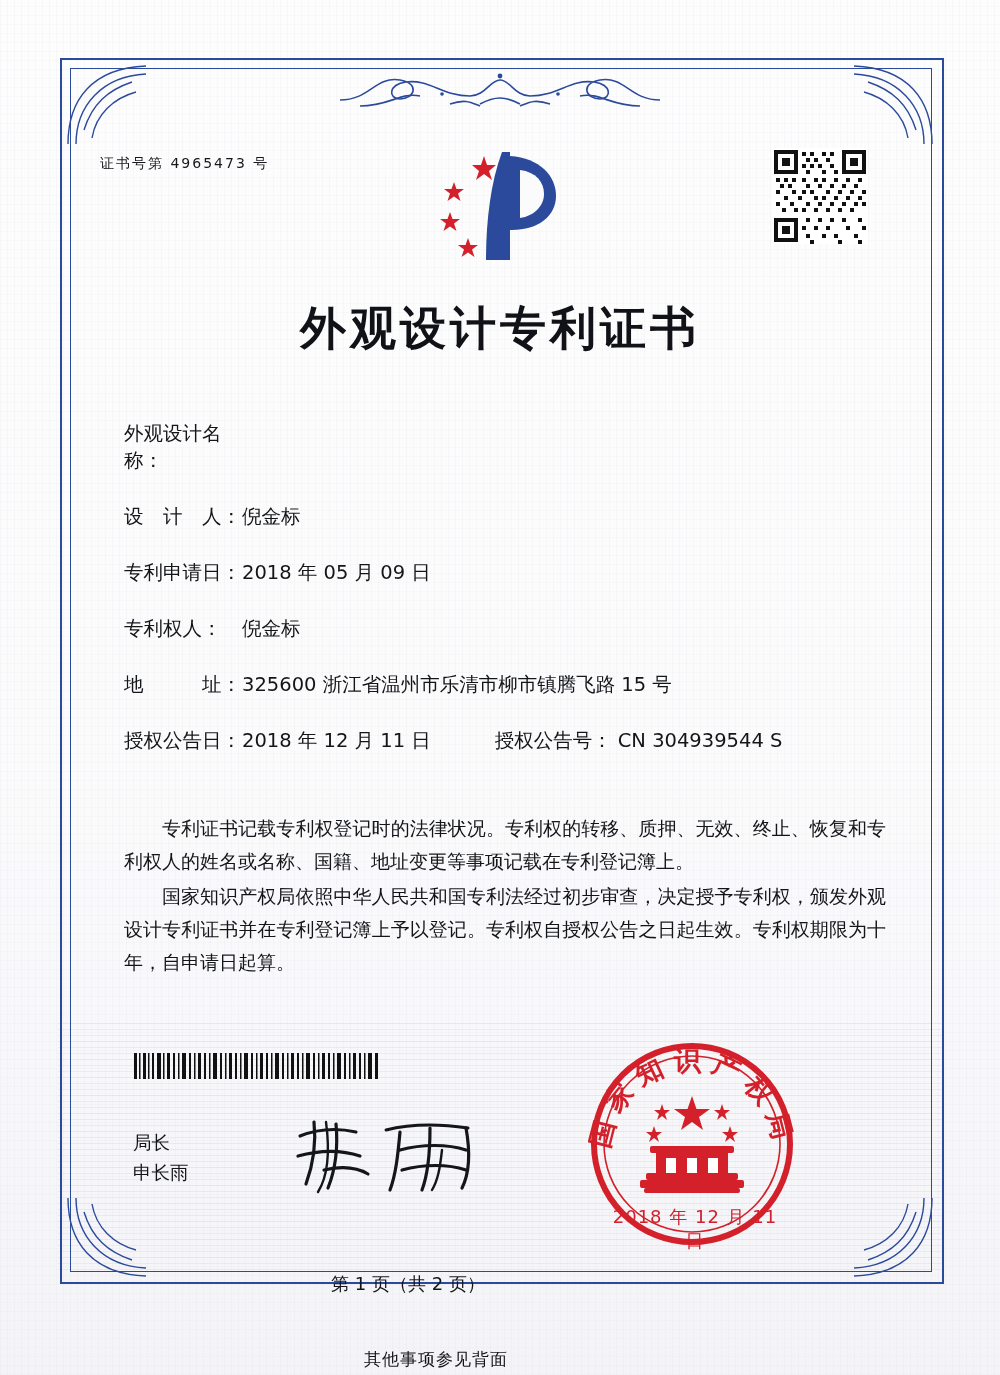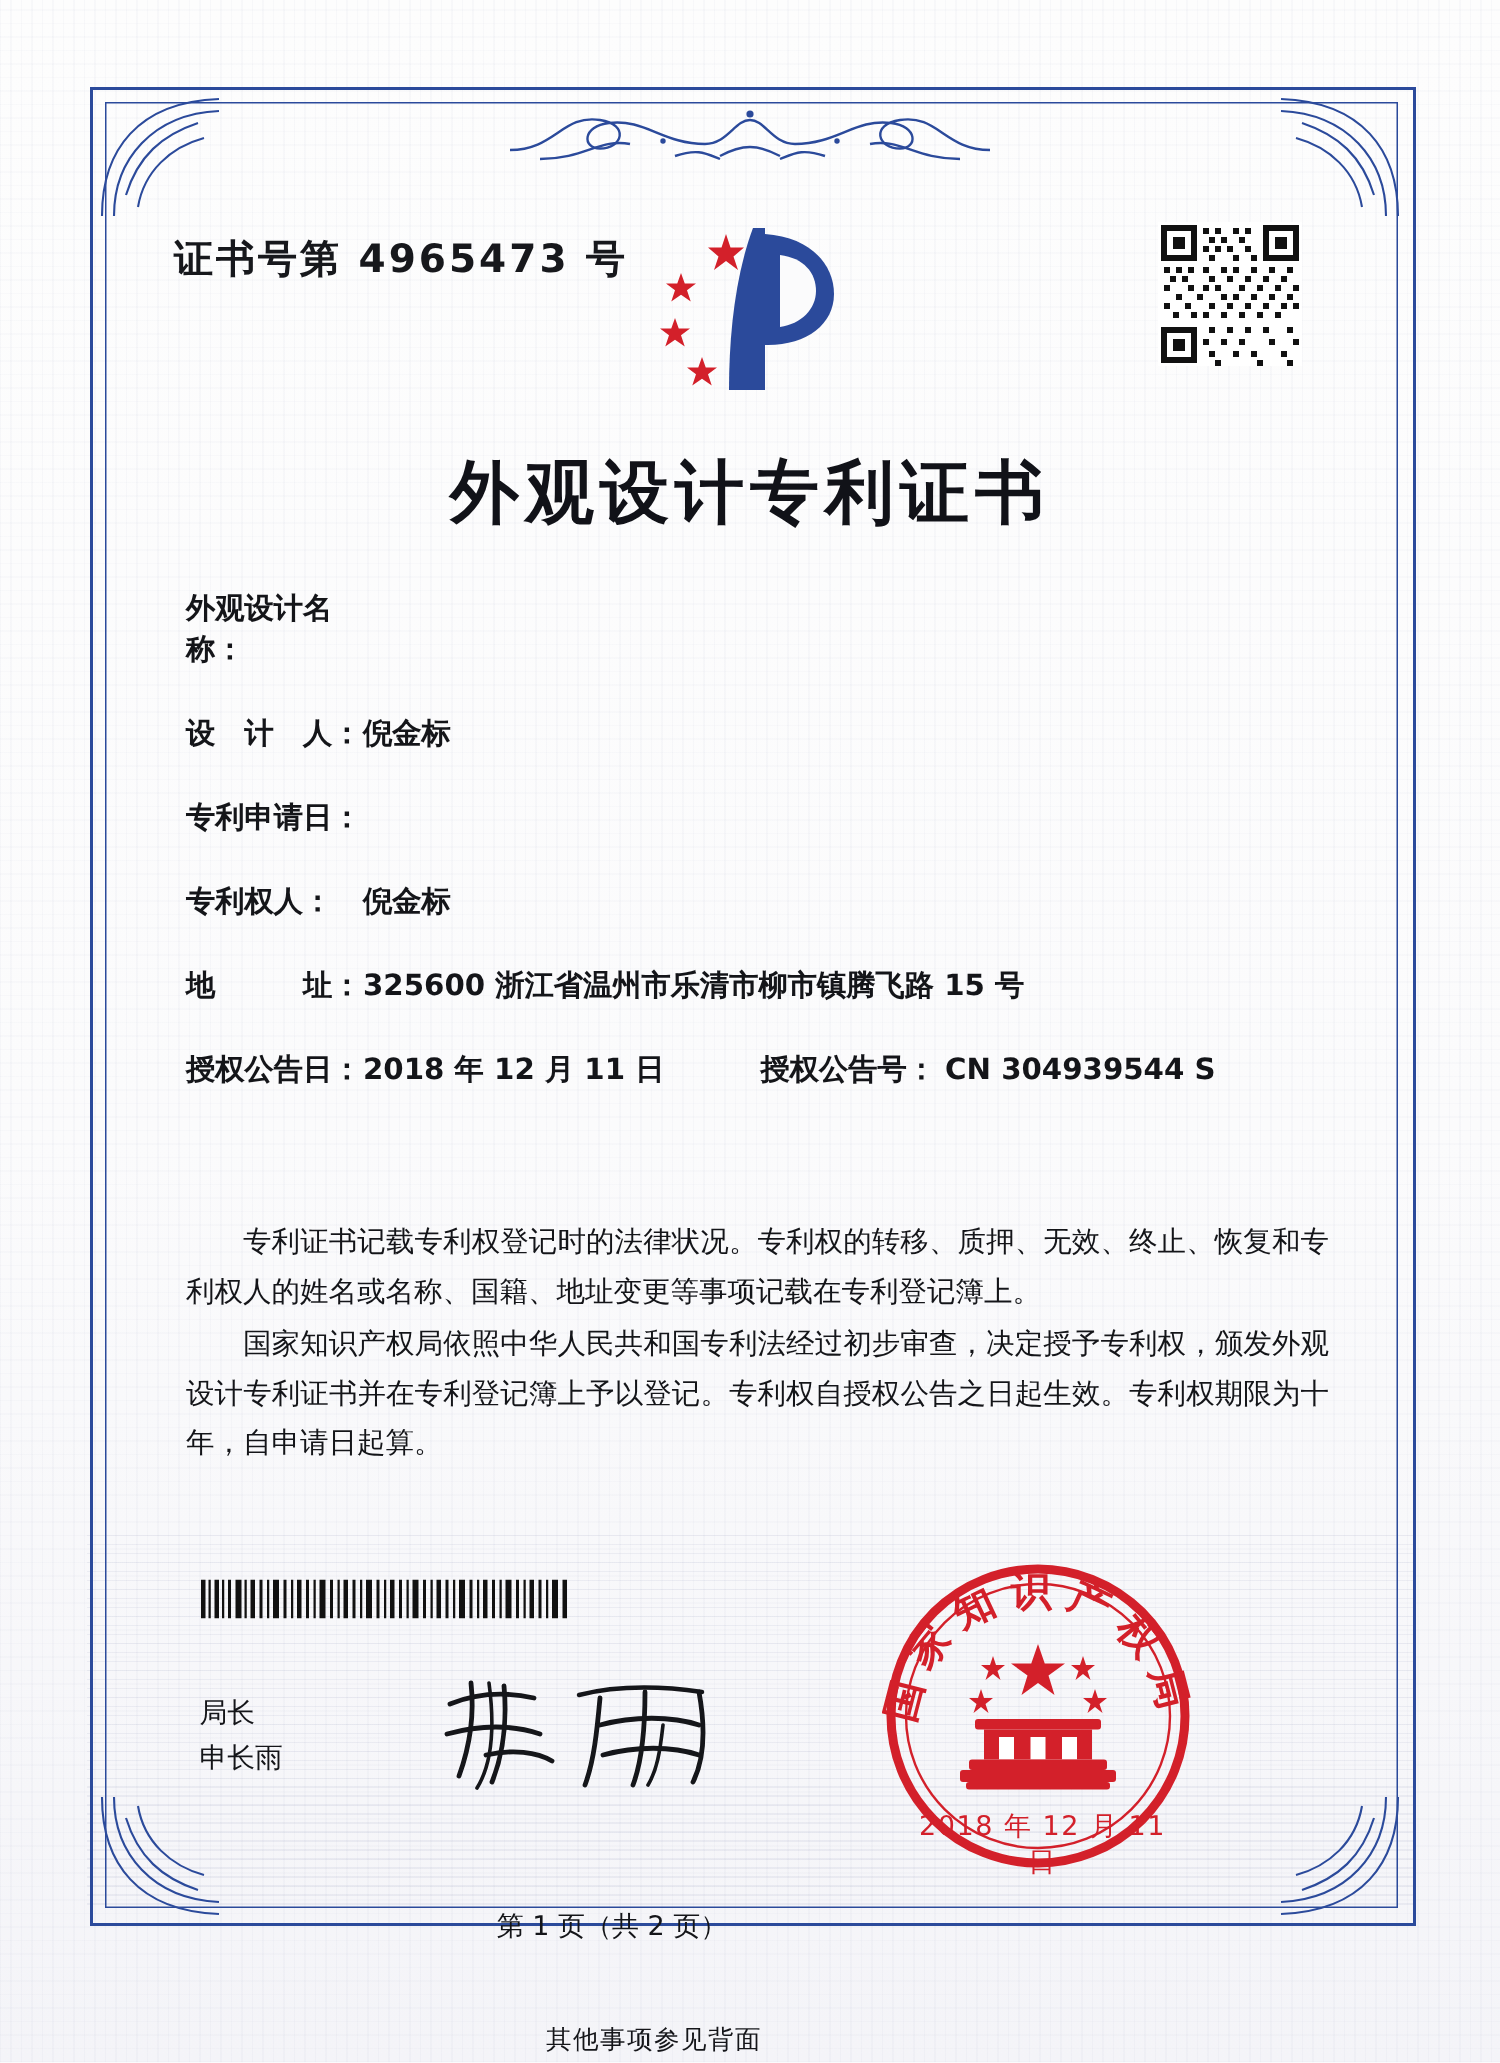--- a/index.html
+++ b/index.html
@@ -38,35 +38,34 @@
     position:absolute;left:70px;top:68px;width:860px;height:1202px;
     border:1px solid #2b4a9b;
   }
   
   .orn{position:absolute;color:#2b4a9b;}
   .orn svg{display:block;}
 
   .top-ornament{position:absolute;left:330px;top:66px;width:340px;height:46px;}
 
   .cert-no{
-    position:absolute;left:116px;top:155px;
-    font-size:26px;color:#17181c;letter-spacing:2px;
+    position:absolute;left:100px;top:155px;
+    font-size:14px;color:#17181c;letter-spacing:2px;
     font-family:"DejaVu Sans","Liberation Sans",sans-serif;
-    font-weight:bold;
   }
   .logo{position:absolute;left:424px;top:146px;width:150px;height:120px;}
   .qr{position:absolute;left:772px;top:148px;width:96px;height:96px;}
 
   .title{
     position:absolute;left:0;top:298px;width:1000px;text-align:center;
     font-size:46px;font-weight:bold;color:#111218;letter-spacing:4px;
     font-family:"DejaVu Sans","Liberation Sans",sans-serif;
   }
 
-  .fields{position:absolute;left:124px;top:392px;width:760px;font-weight:bold;}
+  .fields{position:absolute;left:124px;top:420px;width:760px;}
   .frow{display:flex;align-items:baseline;margin-bottom:29px;font-size:19.5px;color:#141519;}
   .flabel{width:118px;flex:0 0 118px;letter-spacing:0px;}
   .fval{flex:1;}
   .frow.pair{margin-bottom:10px;}
   .pairgap{display:inline-block;width:64px;}
 
   .body-text{
     position:absolute;left:124px;top:812px;width:762px;
     font-size:19px;line-height:33px;color:#141519;text-align:justify;
   }
@@ -282,20 +281,21 @@
   <div class="fields">
     <div class="frow">
       <div class="flabel">外观设计名称：</div>
     </div>
     <div class="frow">
       <div class="flabel">设　计　人：</div>
       <div class="fval">倪金标</div>
     </div>
     <div class="frow">
       <div class="flabel">专利申请日：</div>
+      <div class="fval">2018 年 05 月 09 日</div>
     </div>
     <div class="frow">
       <div class="flabel">专利权人：</div>
       <div class="fval">倪金标</div>
     </div>
     <div class="frow">
       <div class="flabel">地　　　址：</div>
       <div class="fval">325600 浙江省温州市乐清市柳市镇腾飞路 15 号</div>
     </div>
     <div class="frow pair">

